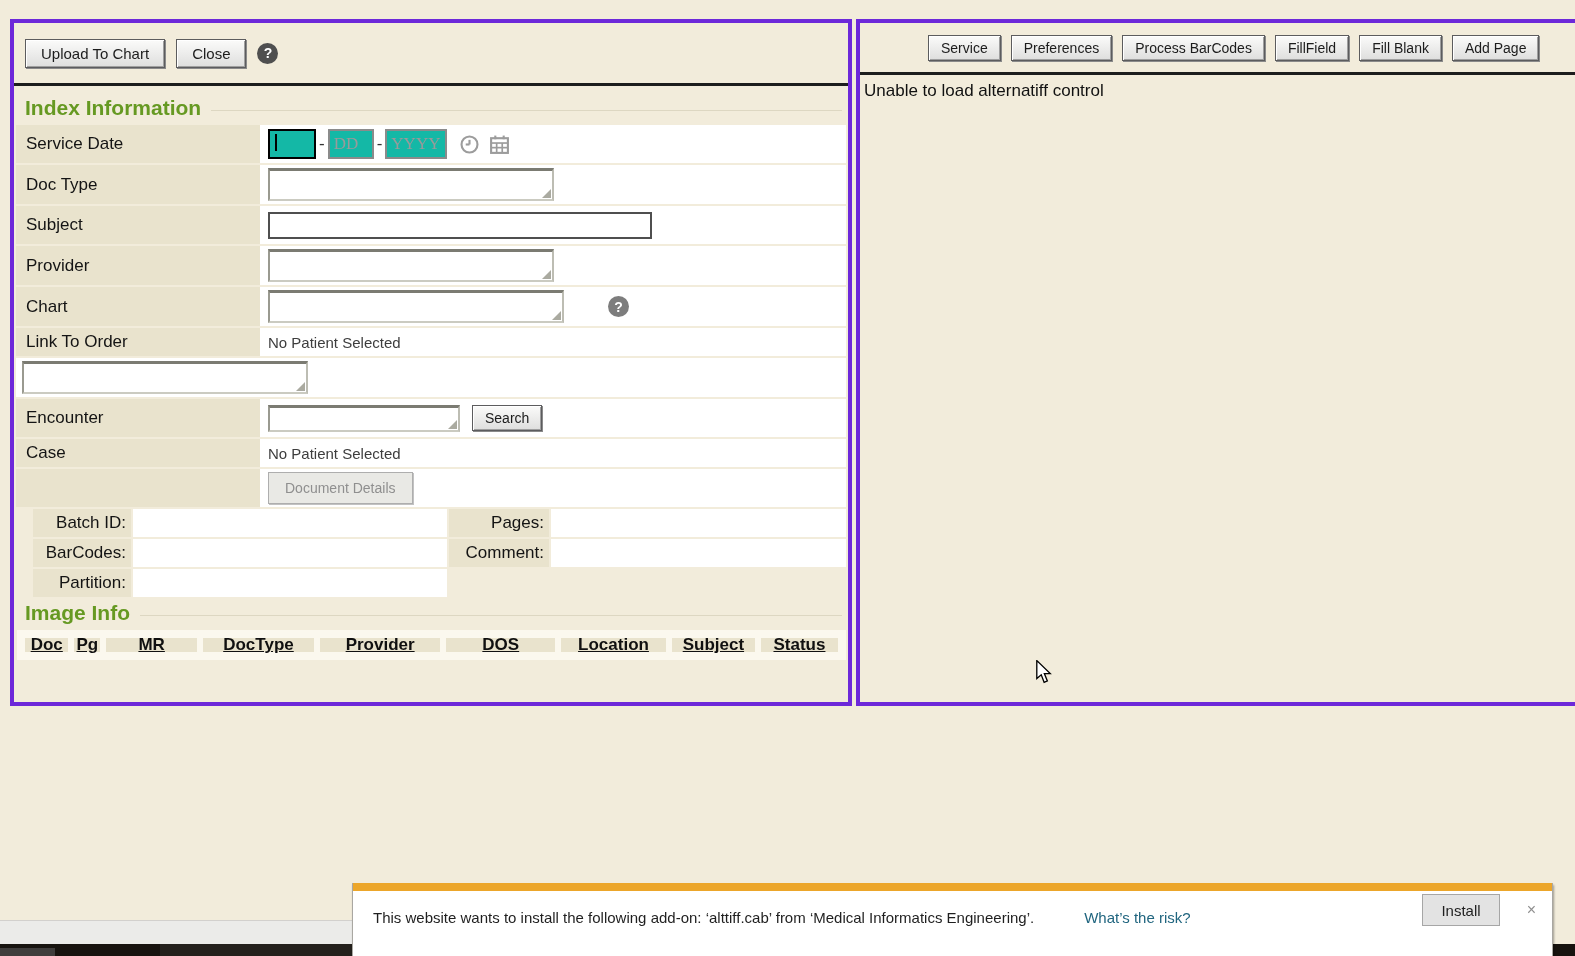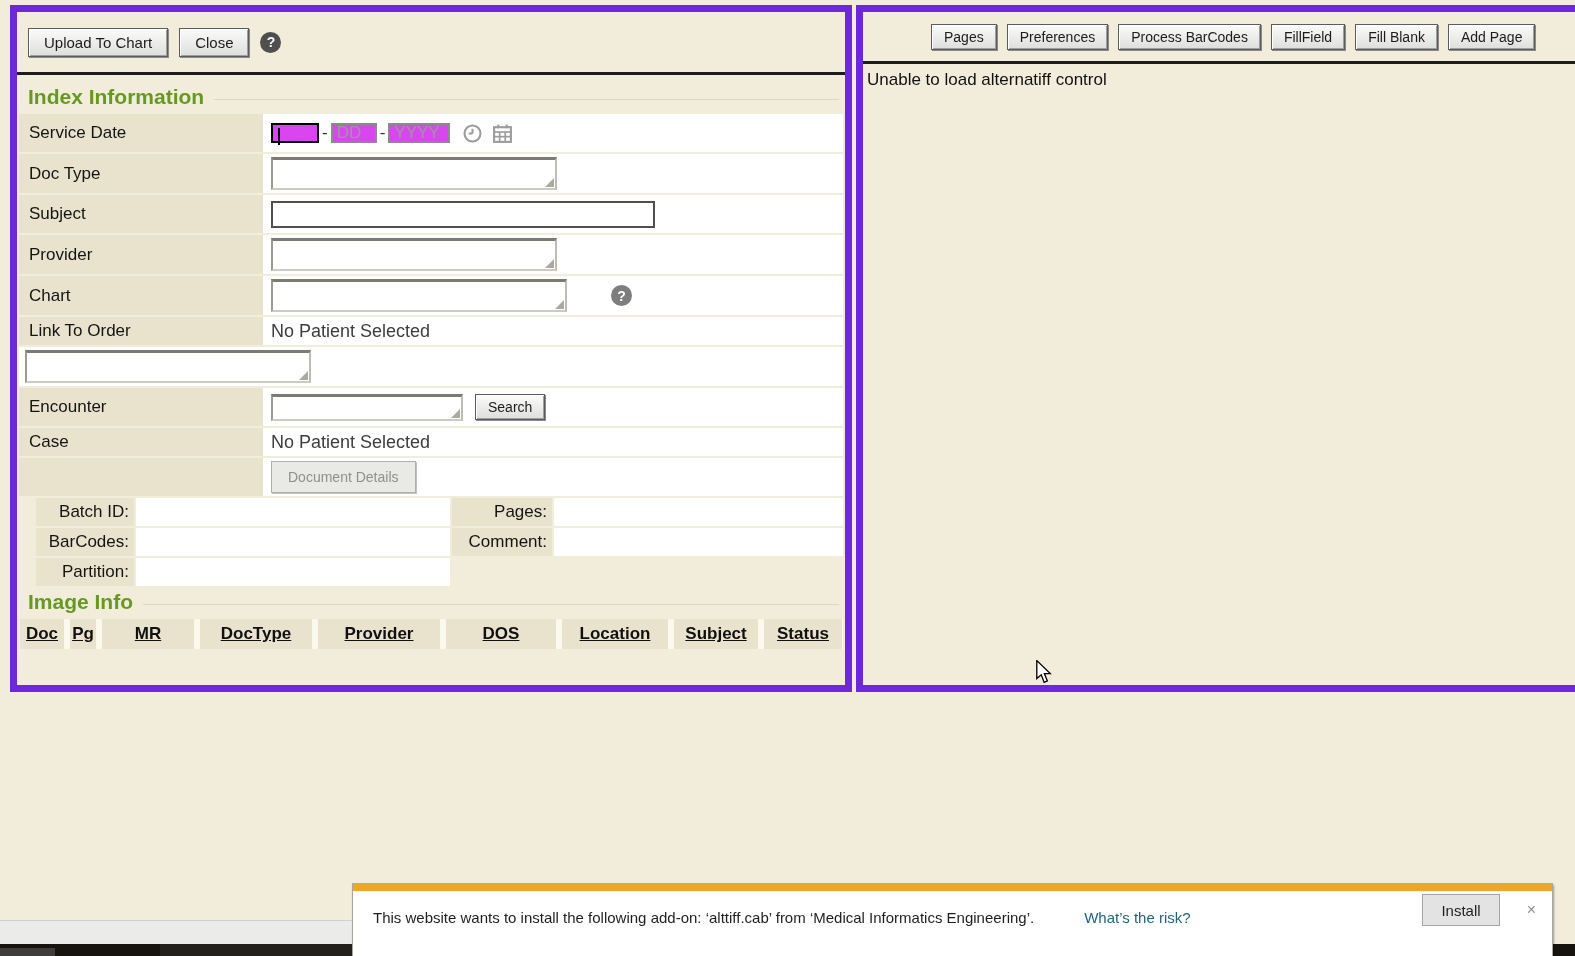--- a/index.html
+++ b/index.html
@@ -4,21 +4,21 @@
 <style>
   * { box-sizing: border-box; margin: 0; padding: 0; }
   html,body { width:1575px; height:956px; overflow:hidden; }
   body {
     font-family: "Liberation Sans", sans-serif;
     background:#f2ecdb;
     position:relative;
     color:#111;
   }
   
-  .frame { position:absolute; top:5px; border:7px solid #6d28d9; background:#f2ecdb; }
+  .frame { position:absolute; top:19px; border:4px solid #6d28d9; background:#f2ecdb; }
   .frame-left  { left:10px;  width:842px; height:687px; }
   .frame-right { left:856px; width:730px; height:687px; }
 
   .toolbar-left {
     height:63px; border-bottom:3px solid #1d1d1d;
     display:flex; align-items:center; gap:11px; padding-left:11px;
   }
   .toolbar-right {
     height:52px; border-bottom:3px solid #1d1d1d;
     display:flex; align-items:center; gap:10px; padding-left:68px;
@@ -47,29 +47,29 @@
   .sec-title .rule { flex:1; height:0; border-top:1px solid #ddd7c2; margin:4px 4px 0 10px; }
 
   .form-rows { }
   .row { display:flex; margin:0 0 2px 0; min-height:38px; background:#fff; }
   .row.short { min-height:28px; }
   .row .lbl {
     flex:0 0 244px; background:#e9e3cd; margin-right:2px;
     font-size:17px; display:flex; align-items:center; padding-left:10px; color:#141414;
   }
   .row .fld { flex:1; background:#fff; display:flex; align-items:center; padding:3px 6px; }
-  .row .fld.noborderfld { font-size:18px; color:#3d3d3d; }
+  .row .fld.noborderfld { font-size:15px; color:#3d3d3d; }
   .row.blank-label .lbl { background:#e9e3cd; }
 
   
   .date-wrap { display:flex; align-items:center; gap:2px; }
   .mm-wrap { position:relative; }
   .date-in {
-    height:20px; font-size:17px; font-family:Liberation Sans, sans-serif;
-    padding:0 4px; background:#d946ef; color:#333; outline:none;
+    height:30px; font-size:17px; font-family:Liberation Serif, serif;
+    padding:0 4px; background:#14b8a6; color:#333; outline:none;
   }
   .in-mm { width:48px; border:2px solid #000; }
   .in-dd { width:46px; border:2px solid #8b8b8b; }
   .in-yyyy { width:62px; border:2px solid #8b8b8b; }
   .date-in::placeholder { color:#9a9a9a; opacity:1; }
   .caret { position:absolute; left:7px; top:5px; width:2px; height:17px; background:#000; }
   .dash { font-size:17px; color:#333; margin:0 1px; }
   .date-icons { display:flex; gap:9px; margin-left:10px; align-items:center; }
 
   
@@ -104,21 +104,21 @@
     background:#e9e3cd; font-size:17px; color:#141414;
     display:flex; align-items:center; justify-content:flex-end; padding-right:5px;
   }
   .bi-fld { background:#fff; }
   .bi-l1 { flex:0 0 98px; margin-right:2px;margin-left:17px; }
   .bi-f1 { flex:0 0 314px; }
   .bi-l2 { flex:0 0 100px; margin:0 2px 0 2px; }
   .bi-f2 { flex:1; }
 
   
-  .ii-header { display:flex; gap:6px; background:#fbf8ee; padding:0; margin:5px 0 0 1px; height:30px; }
+  .ii-header { display:flex; gap:6px; background:#fbf8ee; padding:8px; margin:5px 0 0 1px; height:30px; }
   .ii-col {
     background:#e9e3cd; font-size:17px; font-weight:bold; color:#101010;
     display:flex; align-items:center; justify-content:center;
   }
   .ii-col span { text-decoration:underline; }
   .c0{width:44px;} .c1{width:26px;} .c2{width:92px;} .c3{width:112px;} .c4{width:122px;}
   .c5{width:110px;} .c6{width:106px;} .c7{width:84px;} .c8{width:78px;}
 
   
   .viewer-msg { font-size:17px; color:#111; padding:6px 0 0 4px; }
@@ -331,21 +331,21 @@
         </div>
       <div class="ii-col c8">
           <span>Status</span>
         </div>
     </div>
   </div>
 </div>
 
 <div class="frame frame-right">
   <div class="toolbar-right">
-    <button class="btn btn-sm">Pages</button>
+    <button class="btn btn-sm">Service</button>
     <button class="btn btn-sm">Preferences</button>
     <button class="btn btn-sm">Process BarCodes</button>
     <button class="btn btn-sm">FillField</button>
     <button class="btn btn-sm">Fill Blank</button>
     <button class="btn btn-sm">Add Page</button>
   </div>
   <div class="viewer-msg">Unable to load alternatiff control</div>
 </div>
 
 <div class="gray-strip"></div>

